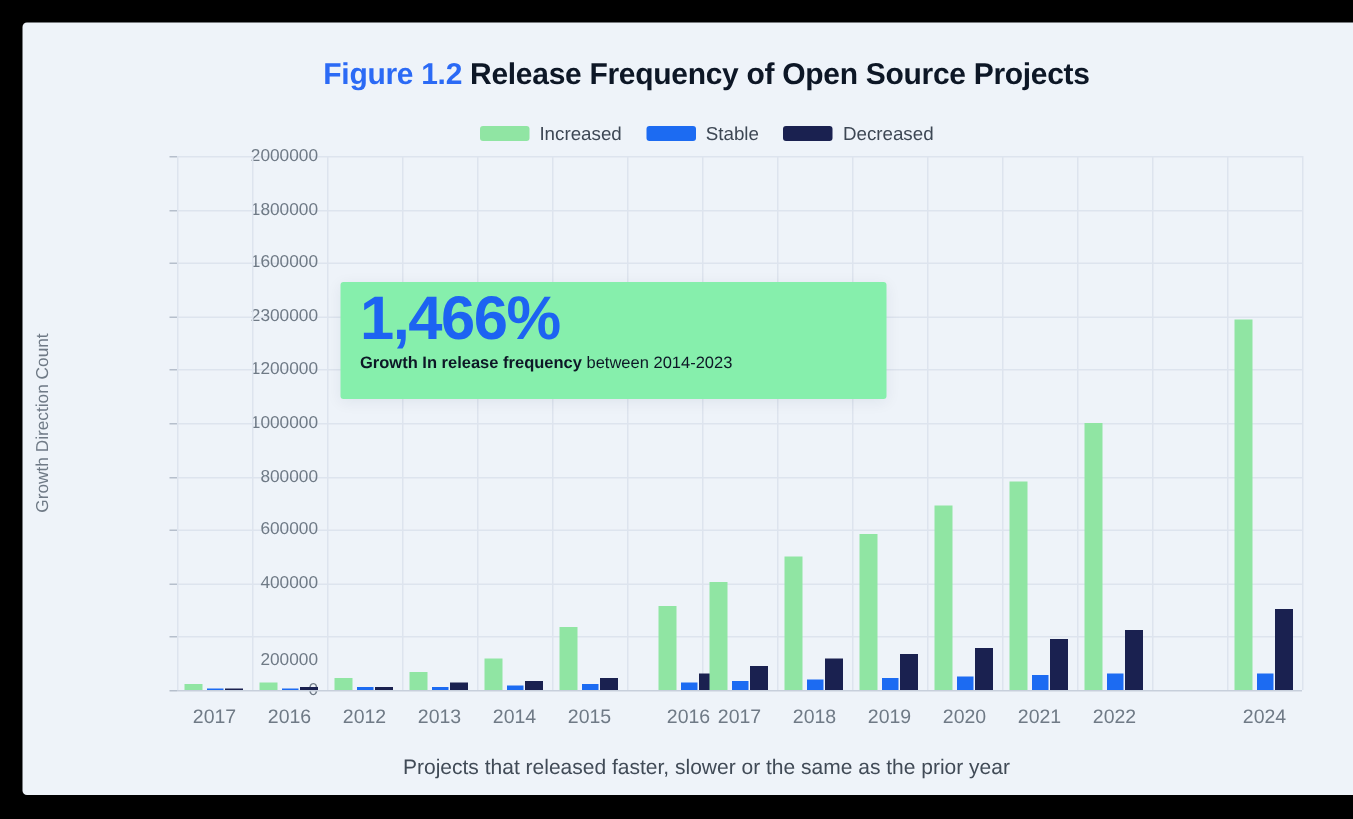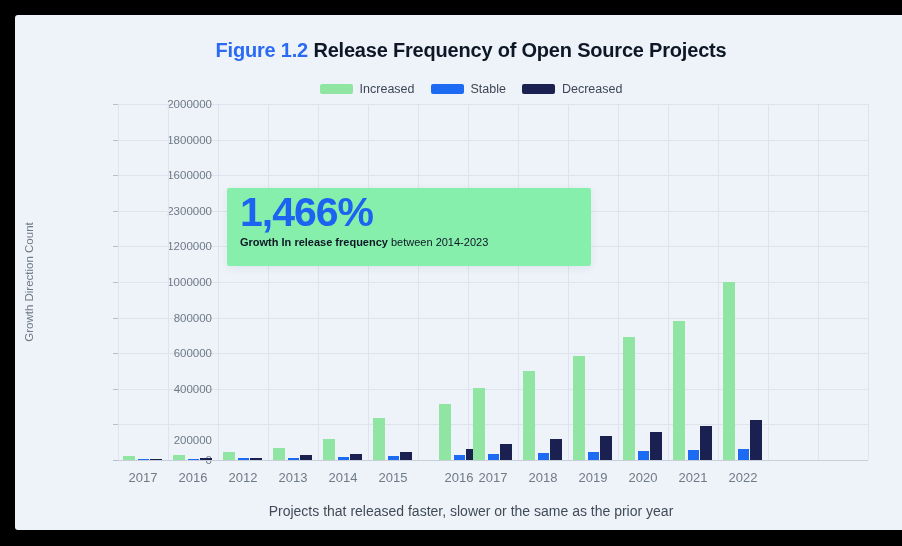--- a/index.html
+++ b/index.html
@@ -209,20 +209,26 @@
         <div class="bar" style="left: 20px; width: 11px; height: 10px; background: rgb(28, 107, 242);"></div>
         <div class="bar" style="left: 32px; width: 12px; height: 34px; background: rgb(26, 33, 80);"></div>
         <div class="xtick-label">2021</div>
       </div>
       <div class="bar-group" style="left: 600px;">
         <div class="bar" style="left: 5px; width: 12px; height: 178px; background: rgb(144, 229, 163);"></div>
         <div class="bar" style="left: 20px; width: 11px; height: 11px; background: rgb(28, 107, 242);"></div>
         <div class="bar" style="left: 32px; width: 12px; height: 40px; background: rgb(26, 33, 80);"></div>
         <div class="xtick-label">2022</div>
       </div>
+      <div class="bar-group" style="left: 700px;">
+        <div class="bar" style="left: 5px; width: 12px; height: 247px; background: rgb(144, 229, 163);"></div>
+        <div class="bar" style="left: 20px; width: 11px; height: 11px; background: rgb(28, 107, 242);"></div>
+        <div class="bar" style="left: 32px; width: 12px; height: 54px; background: rgb(26, 33, 80);"></div>
+        <div class="xtick-label">2024</div>
+      </div>
       <div class="baseline"></div>
     </div>
 
   <div class="callout">
     <div class="callout-value">1,466%</div>
     <div class="callout-line">
       <span class="b">Growth In release frequency</span><span> between 2014-2023</span>
     </div>
   </div>
 

